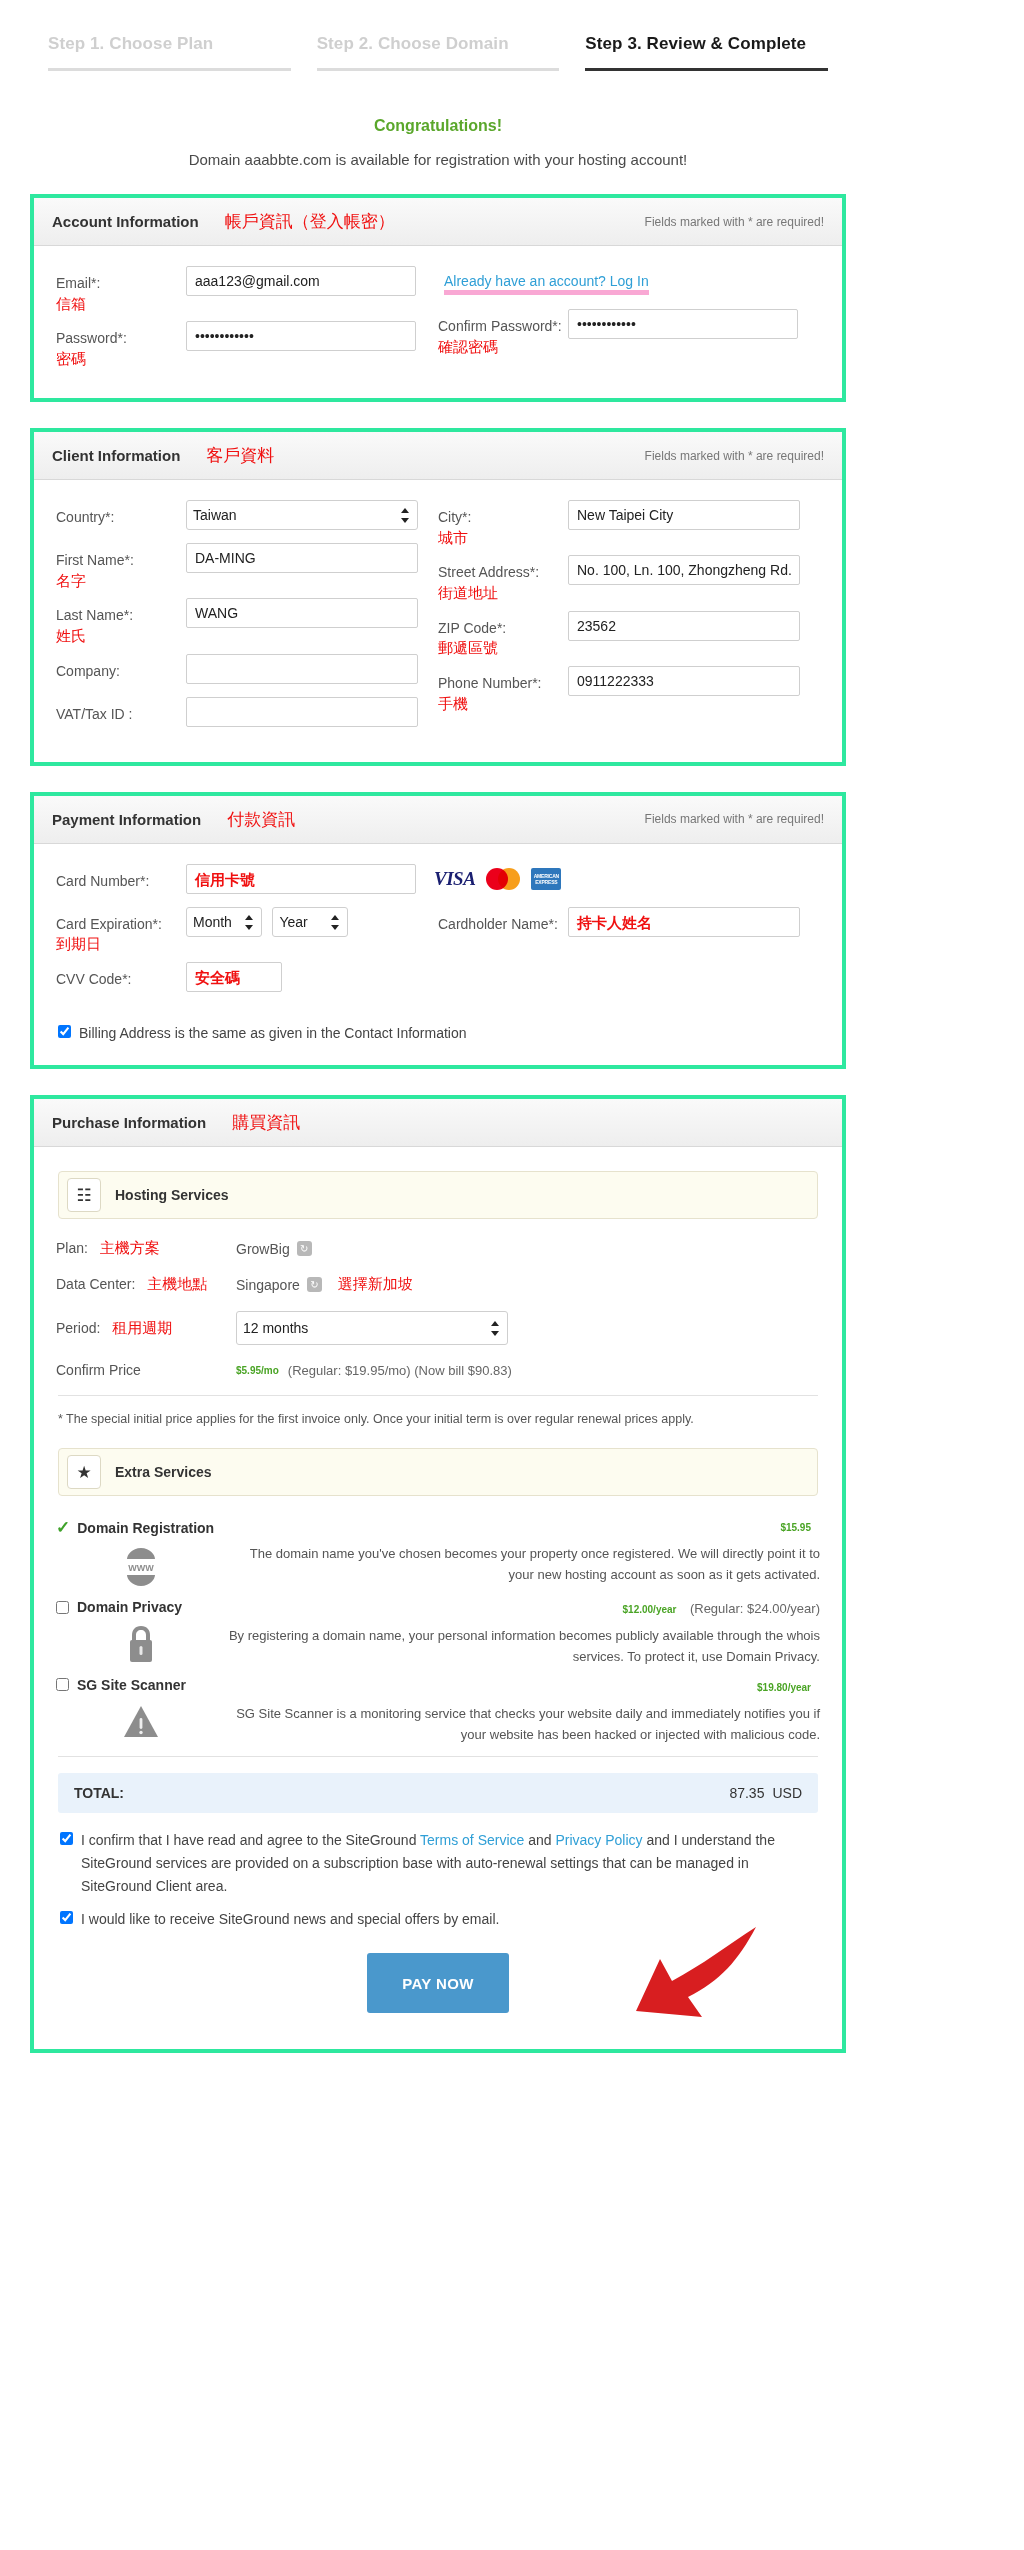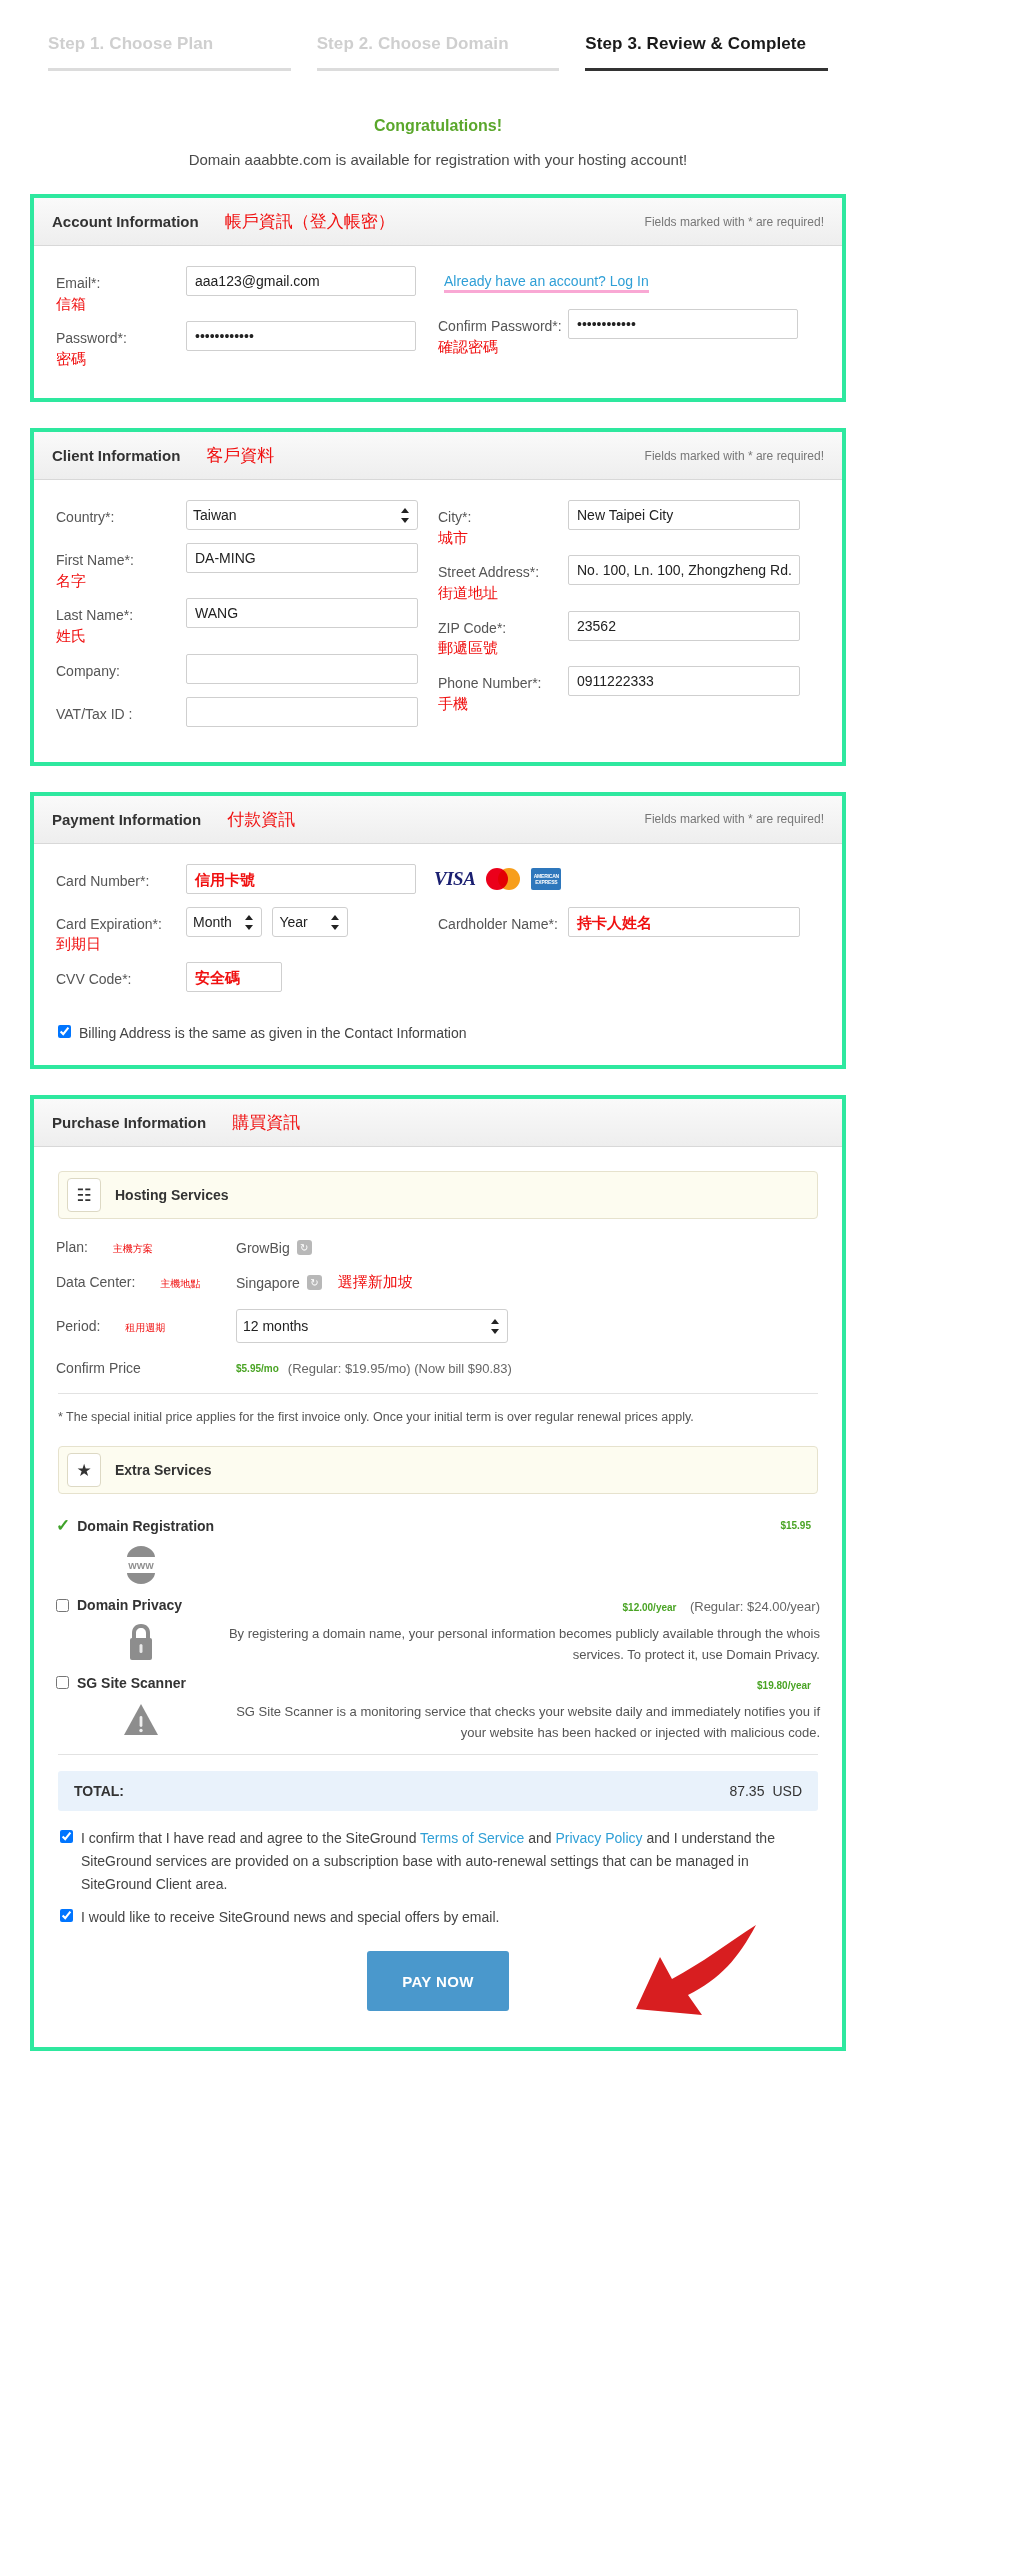--- a/index.html
+++ b/index.html
@@ -79,21 +79,21 @@
   }
   .selwrap:before {
     content:""; position:absolute; right:9px; top:50%;
     margin-top:3px; width:0; height:0; pointer-events:none;
     border-left:4px solid transparent; border-right:4px solid transparent;
     border-top:5px solid #222;
   }
   .selwrap.sm select.sel { width:76px; }
   .loginlink {
     color:#2f9fd6; font-size:14px; text-decoration:none;
-    border-bottom:3px solid #f9a8d4; padding-bottom:1px;
+    border-bottom:5px solid #f9a8d4; padding-bottom:1px;
     display:inline-block; margin-top:7px; margin-left:6px;
   }
 
   
   .loginlink { border-bottom-style:solid; }
 
   
   .cardlogos { display:inline-flex; align-items:center; gap:11px; margin-left:18px; vertical-align:middle; }
   .visa {
     font-family:"Liberation Serif", serif; font-style:italic; font-weight:bold;
@@ -121,21 +121,21 @@
   }
   .svcbar .ico {
     width:34px; height:34px; border:1px solid #ddd9c4; background:#fff; border-radius:4px;
     display:flex; align-items:center; justify-content:center; font-size:17px; color:#333;
     margin-right:14px;
   }
   .svcbar .nm { font-size:14px; font-weight:bold; color:#333; }
 
   .prow { display:flex; align-items:center; margin-bottom:17px; font-size:14px; color:#555; }
   .prow .pl { width:180px; flex-shrink:0; }
-  .prow .pl .zh { margin-left:21px; font-size:10px;text-align:right; }
+  .prow .pl .zh { margin-left:8px; font-size:15px;text-align:right; }
   .prow .pv { color:#555; display:flex; align-items:center; }
   .rotico {
     display:inline-flex; align-items:center; justify-content:center;
     width:15px; height:15px; background:#b8b8b8; color:#fff; border-radius:3px;
     font-size:10px; margin-left:7px; line-height:1;
   }
   .pv .zh { margin-left:16px; font-size:15px; }
   .price-green { color:#4aa425; font-weight:bold; font-size:10px; }
   .price-reg { color:#666; font-size:13px; margin-left:9px; }
   .hr { border-top:1px solid #e2e2e2; margin:10px 2px 16px 2px; }
@@ -481,20 +481,21 @@
               <path d="M17 40 C8 40 3 33 3 29 L31 29 C31 33 26 40 17 40 Z" fill="#8d8d8d"></path>
               <text x="17" y="25" font-size="9" font-family="Liberation Sans, sans-serif" fill="#8d8d8d" text-anchor="middle" font-weight="bold">WWW</text>
             </svg>
           </div>
         </div>
         <div class="extra-right">
           <div>
             <span class="price-green">$15.95</span>
             <span class="price-reg"></span>
           </div>
+          <div class="extra-desc">The domain name you've chosen becomes your property once registered. We will directly point it to your new hosting account as soon as it gets activated.</div>
         </div>
       </div>
 
       <div class="extra">
         <div class="extra-left">
           <div class="extra-head">
             <input type="checkbox" style="">
             <span>Domain Privacy</span>
           </div>
           <div class="extra-ico">

